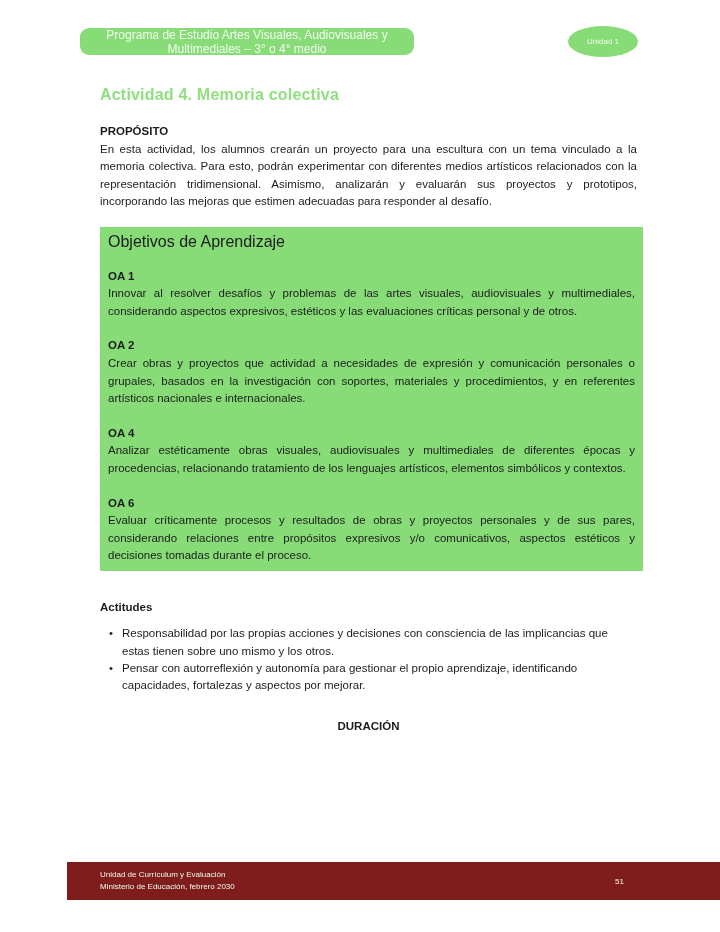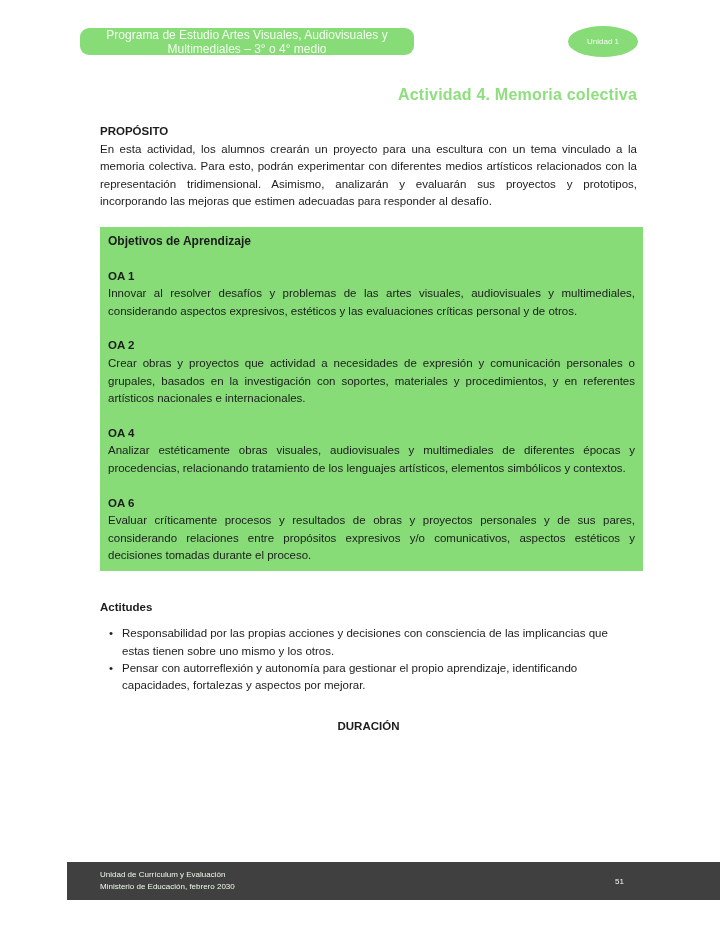--- a/index.html
+++ b/index.html
@@ -36,21 +36,21 @@
   }
 
   
   .content {
     position: absolute;
     left: 100px; top: 0;
     width: 537px;
   }
   .doc-title {
     margin-top: 86px;
-    text-align: right;
+    text-align: left;
     color: #8fdf7f;
     font-size: 16px;
     font-weight: bold;
     letter-spacing: 0.2px;
   }
   .body-text {
     font-size: 11.5px;
     line-height: 17.6px;
     text-align: justify;
   }
@@ -62,21 +62,21 @@
   .proposito-heading { margin-top: 19px; }
 
   
   .oa-box {
     margin-top: 16px;
     width: 543px; 
     background: #87dc78;
     padding: 6px 8px 6px 8px;
   }
   .oa-box .box-heading {
-    font-size: 12px; font-weight: bold; line-height: 17.6px;
+    font-size: 16px; font-weight: normal; line-height: 17.6px;
     margin-bottom: 17px;
   }
   .oa-section { margin-bottom: 17px; }
   .oa-section:last-child { margin-bottom: 0; }
   .oa-label { font-size: 11.5px; font-weight: bold; line-height: 17.6px; }
   .oa-text { font-size: 11.5px; line-height: 17.6px; text-align: justify; }
 
   
   .actitudes-heading { margin-top: 28px; }
   .bullet-list { margin-top: 9px; padding-right: 24px; }
@@ -85,21 +85,21 @@
   .bullet-text { flex: 1; }
 
   
   .duracion-heading { margin-top: 24px; text-align: center; }
 
   
   .footer-bar {
     position: absolute;
     left: 67px; right: 0; top: 862px;
     height: 38px;
-    background: #404040;
+    background: #7f1d1d;
     display: flex; align-items: center; justify-content: space-between;
     color: #eefae9;
     font-size: 8px;
     padding-left: 33px;
   }
   .footer-left { line-height: 12px; }
   .footer-page { margin-right: 96px; }
 </style>
 </head>
 <body>

